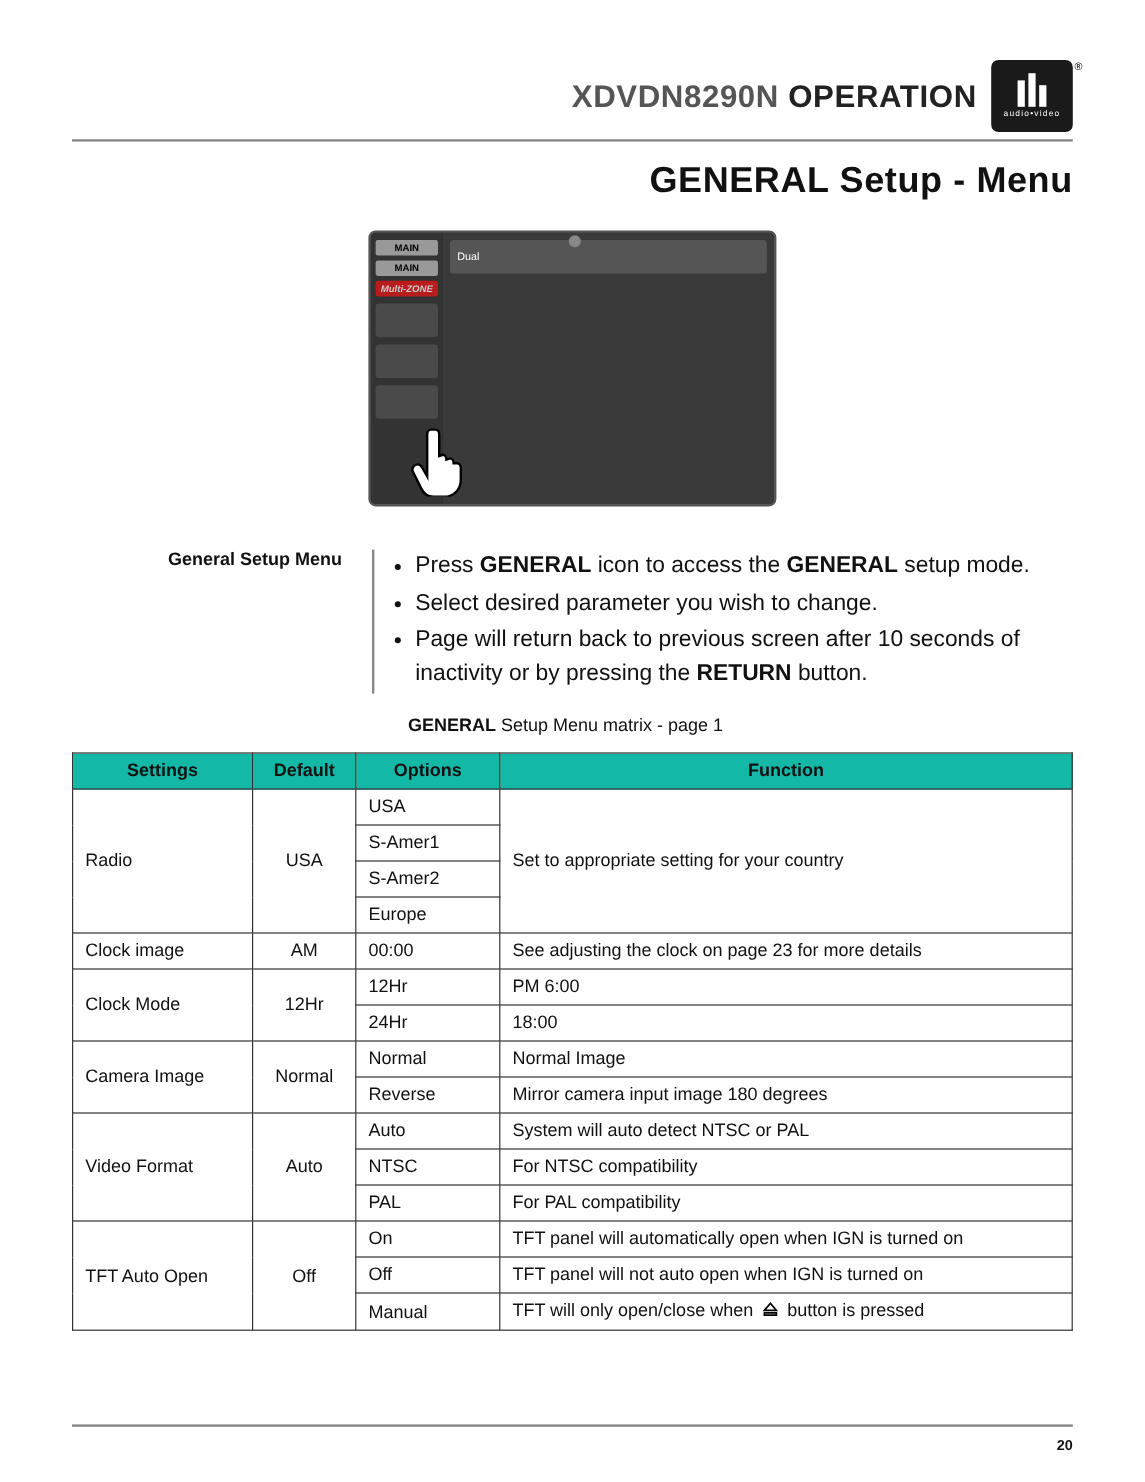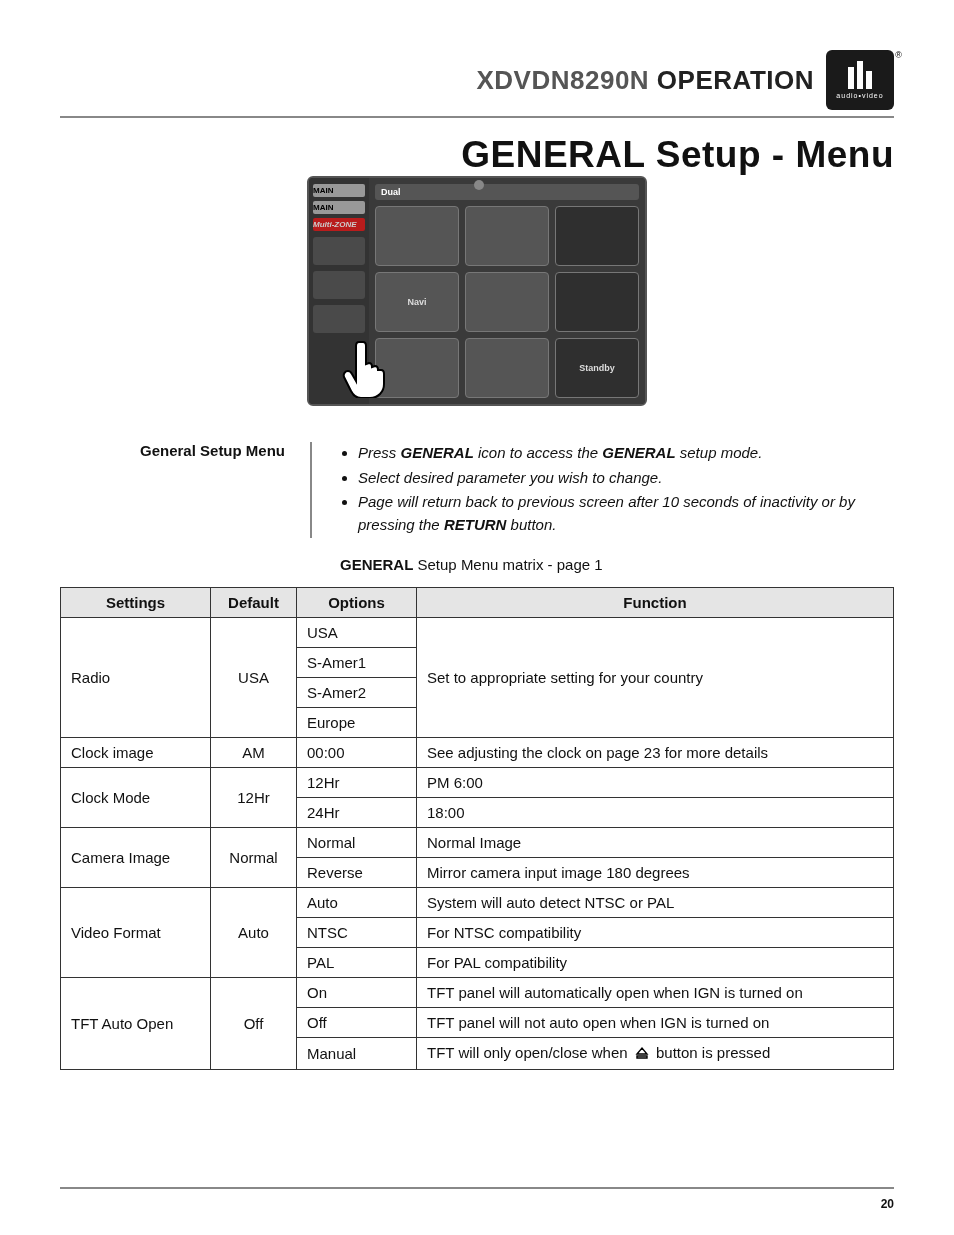--- a/index.html
+++ b/index.html
@@ -27,67 +27,67 @@
     color:#fff; position:relative;
   }
   .logo-badge .bars { display:flex; gap:3px; align-items:flex-end; height:28px; }
   .logo-badge .bars span { width:6px; background:#fff; }
   .logo-badge .bars span:nth-child(1){height:22px;}
   .logo-badge .bars span:nth-child(2){height:28px;}
   .logo-badge .bars span:nth-child(3){height:18px;}
   .logo-badge .lt { font-size:7px; letter-spacing:1px; margin-top:3px;}
   .logo-badge .rmark { position:absolute; top:0; right:-8px; font-size:9px; color:#000;}
   .hr { height:2px; background:#888; margin: 4px 0 16px 0; }
-  .page-title { text-align:right; font-size:37px; font-weight:700; letter-spacing:0.5px;}
+  .page-title { text-align:right; font-size:30px; font-weight:700; margin-bottom:24px; letter-spacing:0.5px;}
   
   .screenshot-wrap { display:flex; justify-content:center; margin-bottom:36px; }
   .device {
     width: 340px; height:230px; background:#2a2a2a; border:2px solid #555; border-radius:6px;
     display:flex; position:relative; overflow:hidden;
   }
   .dev-left { width:60px; background:#333; display:flex; flex-direction:column; gap:4px; padding:6px 4px; }
-  .dev-tab { background:#999; color:#000; font-size:8px; font-weight:700; text-align:left; padding:2px 0; border-radius:2px;}
+  .dev-tab { background:#999; color:#000; font-size:8px; font-weight:700; text-align:center; padding:2px 0; border-radius:2px;}
   .dev-tab.dim { background:#b91c1c; color:#ccc; font-style:italic;}
   .dev-ico { width:100%; height:28px; background:#4a4a4a; border-radius:3px; margin-top:2px;}
   .dev-right { flex:1; background:#3a3a3a; padding:6px; display:flex; flex-direction:column;}
-  .dev-top { height:16px; background:#555; border-radius:3px; margin-bottom:6px; display:flex; align-items:center; padding:0 6px; color:#fff; font-size:9px; font-weight:700;}
+  .dev-top { height:28px; background:#555; border-radius:3px; margin-bottom:6px; display:flex; align-items:center; padding:0 6px; color:#fff; font-size:9px; font-weight:400;}
   .dev-grid { flex:1; display:grid; grid-template-columns:repeat(3,1fr); grid-template-rows:repeat(3,1fr); gap:6px; }
   .dev-cell { background:#555; border:1px solid #777; border-radius:4px; display:flex; align-items:center; justify-content:center; color:#ddd; font-size:9px; font-weight:700;}
   .dev-cell.dark{background:#2f2f2f;}
   .hand {
     position:absolute; left:32px; bottom:6px; width:50px; height:60px;
   }
   .hand svg { width:100%; height:100%; }
   .bt-ico { position:absolute; top:2px; right:48%; width:10px; height:10px; border-radius:50%; background:#888;}
   
   .section-row { display:flex; gap:0; margin-bottom:10px; margin-left:80px; }
   .section-label {
     width: 172px; font-weight:700; font-size:15px; 
     padding-right:16px; border-right:2px solid #888; padding-top:0;
   }
-  .section-body { flex:1; padding-left:24px; font-size:15px; line-height:1.5;font-style:italic; }
+  .section-body { flex:1; padding-left:12px; font-size:19px; line-height:1.5; }
   .section-body ul { list-style:disc; padding-left:22px; }
   .section-body li { margin-bottom:2px; }
   .bold { font-weight:700; }
   
   .matrix-caption { margin-left:280px; font-size:15px; margin:18px 0 14px 280px; }
   
   table.matrix {
     border-collapse: collapse;
     width: 100%;
     font-size: 15px;
     margin-top:4px;
     table-layout: fixed;
   }
   table.matrix col.c1{width:150px;}
   table.matrix col.c2{width:86px;}
   table.matrix col.c3{width:120px;}
   table.matrix col.c4{}
   table.matrix th {
-    background:#e5e5e5; border:1px solid #333; padding:6px 8px; font-weight:700; text-align:center;
+    background:#14b8a6; border:1px solid #333; padding:6px 8px; font-weight:700; text-align:center;
   }
   table.matrix td {
     border:1px solid #333; padding:6px 10px; vertical-align:middle;
   }
   table.matrix td.center { text-align:center; }
   table.matrix td.lead { font-weight:400; }
   .eject-ico { display:inline-block; vertical-align:middle; margin:0 2px;}
   .eject-ico svg{width:16px;height:14px;}
   
   .footer-rule { position:absolute; left:60px; right:60px; bottom:46px; height:2px; background:#888;}
@@ -121,31 +121,20 @@
     <div class="dev-left">
       <div class="dev-tab">MAIN</div>
       <div class="dev-tab">MAIN</div>
       <div class="dev-tab dim">Multi-ZONE</div>
       <div class="dev-ico"></div>
       <div class="dev-ico"></div>
       <div class="dev-ico"></div>
     </div>
     <div class="dev-right">
       <div class="dev-top">Dual</div>
-      <div class="dev-grid">
-        <div class="dev-cell"></div>
-        <div class="dev-cell"></div>
-        <div class="dev-cell dark"></div>
-        <div class="dev-cell">Navi</div>
-        <div class="dev-cell"></div>
-        <div class="dev-cell dark"></div>
-        <div class="dev-cell"></div>
-        <div class="dev-cell"></div>
-        <div class="dev-cell dark">Standby</div>
-      </div>
     </div>
     <div class="hand">
       <svg viewBox="0 0 50 60">
           <path d="M22 4c2 0 3 2 3 4v18l3-1c2 0 3 2 3 4l3-1c2 0 3 2 3 4l3 0c2 0 3 2 3 4v10c0 8-6 14-14 14H20c-5 0-8-3-10-7l-7-14c-1-3 1-6 4-6 2 0 3 1 4 3l4 7V8c0-2 1-4 3-4z" fill="#fff" stroke="#000" stroke-width="2"></path>
         </svg>
     </div>
   </div>
 </div>
 
 <div class="section-row">

